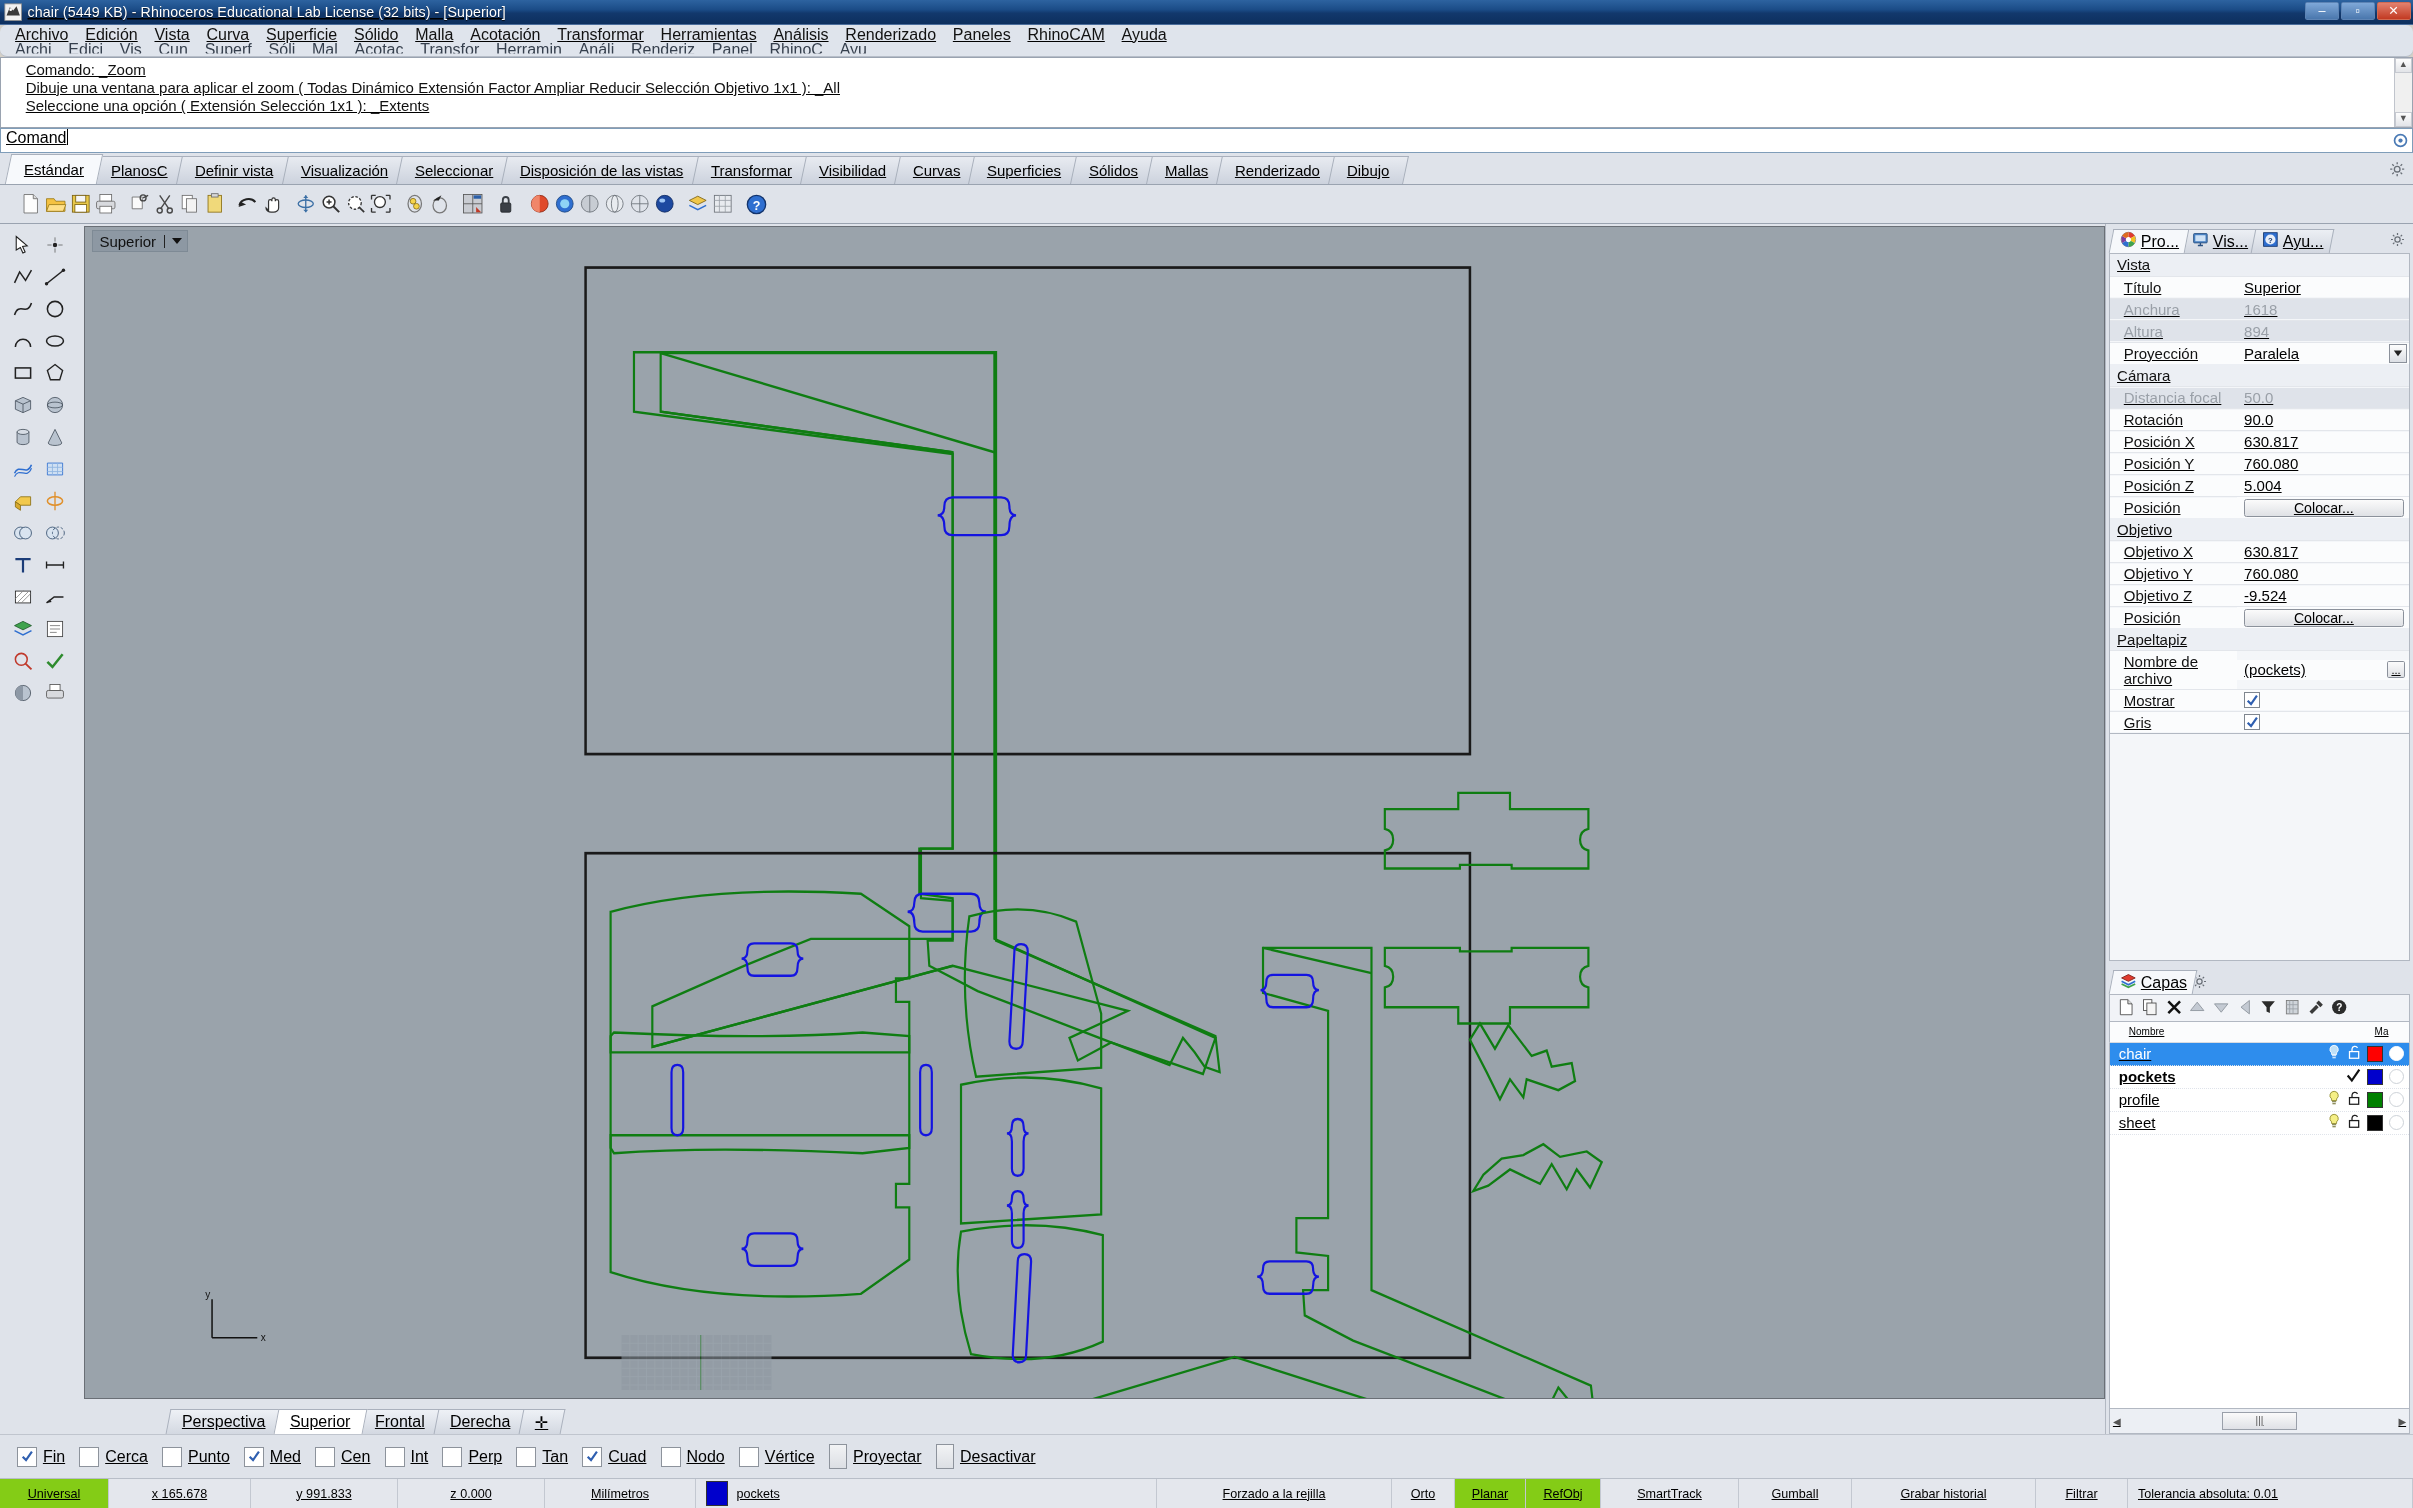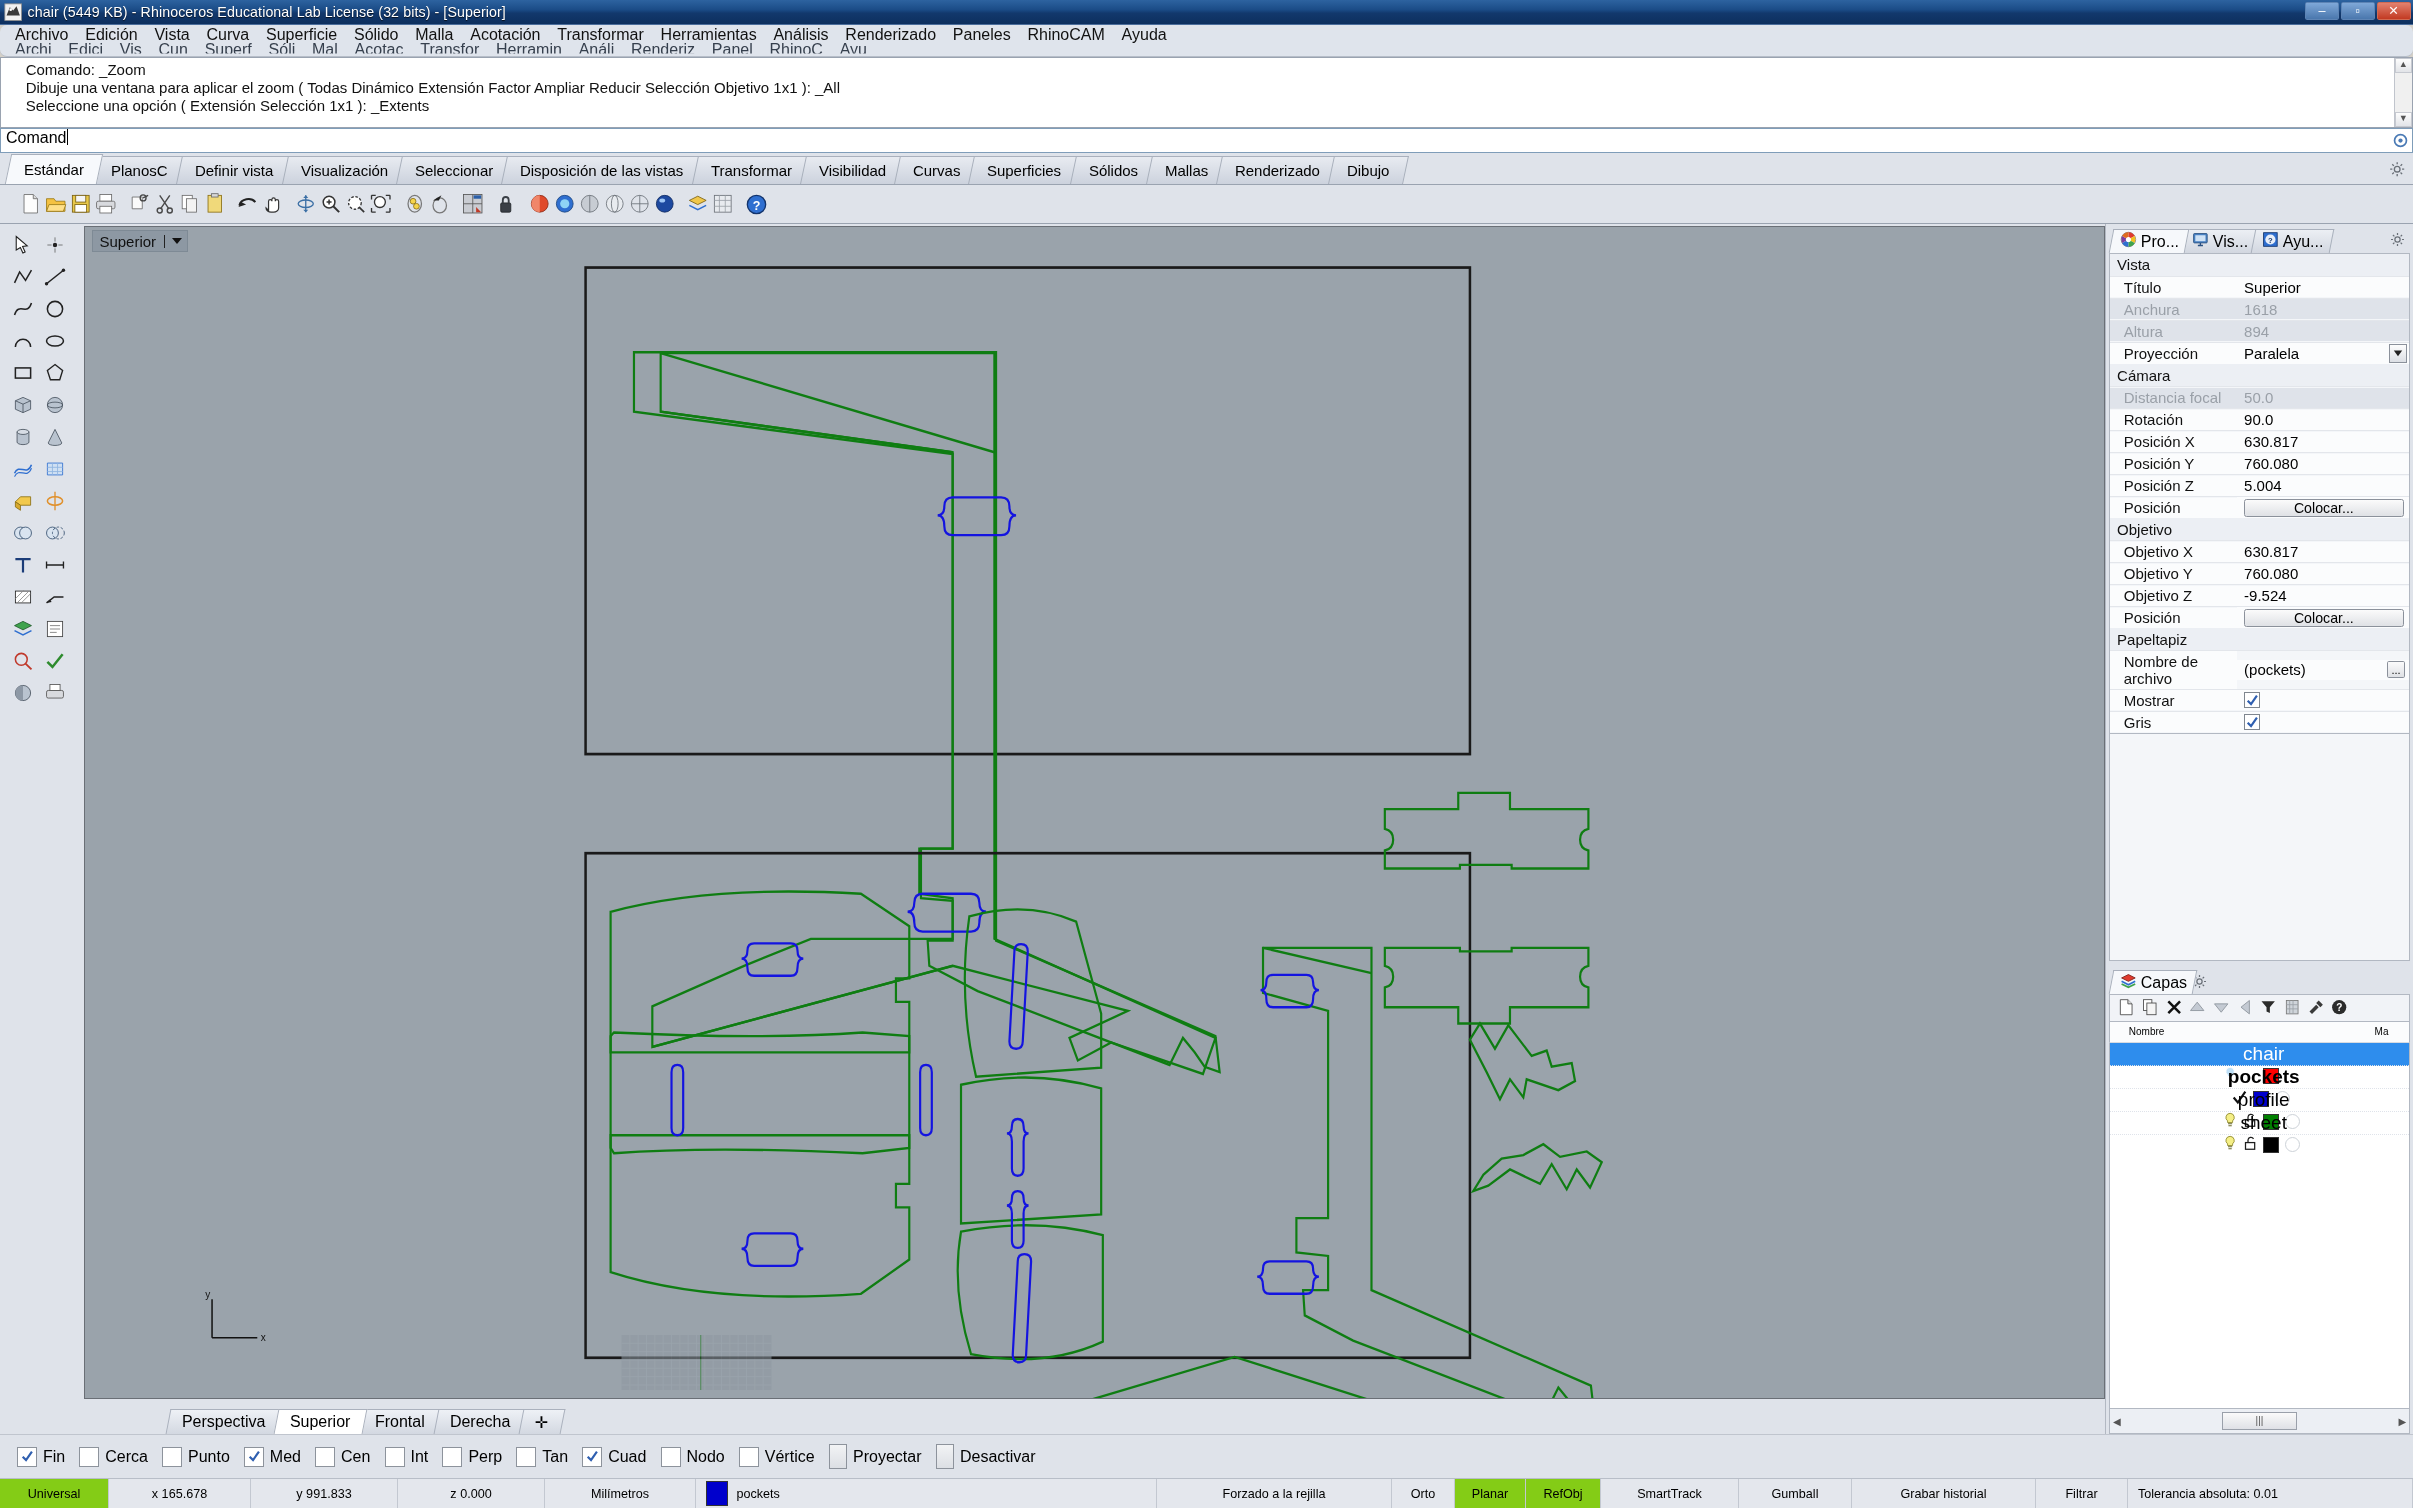--- a/index.html
+++ b/index.html
@@ -3,21 +3,21 @@
 <meta charset="utf-8">
 <style>
   * { box-sizing: border-box; margin:0; padding:0; }
   html,body { width:2413px; height:1508px; overflow:hidden; }
   body {
     font-family:"Liberation Sans", sans-serif;
     background:#d4d0c8;
     font-size:16px;
     color:#000;
   }
-  #app { width:2413px; height:1508px; position:relative; display:flex; flex-direction:column; }
+  #app { width:2413px; height:1508px; position:relative; display:flex; flex-direction:column;text-decoration:underline; }
 
   
   .titlebar {
     height:25px; flex:0 0 25px;
     background:linear-gradient(180deg,#1f4f86 0%, #17447a 45%, #0e3straight 46%, #0d3265 100%);
     background:linear-gradient(180deg,#2d63a0 0%, #1b4c87 40%, #12386c 55%, #0d2f5e 100%);
     display:flex; align-items:center; position:relative;
     border-bottom:0.8px solid #4a6d9c;
   }
   .tb-icon { width:18.4px; height:18.4px; margin:0 5px 0 4.2px; position:relative; flex:0 0 18.4px; }
@@ -142,21 +142,21 @@
 
   
   .layerspanel { flex:0 0 469px; display:flex; flex-direction:column; margin-top:4.2px;}
   .lp-tabs { height:28.5px; display:flex; align-items:flex-end; padding-left:5px; position:relative;}
   .lp-toolbar { height:27px; background:#f1f3f7; border:0.8px solid #b2b8c2; border-bottom:none; margin:0 3.4px; display:flex; align-items:center; gap:1.7px; padding-left:5px;}
   .lp-ti { width:22px;height:22px; display:flex;align-items:center;justify-content:center;}
   .lp-head { display:flex; font-size:10px; background:#fbfcfd; border:0.8px solid #b2b8c2; border-bottom:0.8px solid #d7dbe1; margin:0 3.4px; height:22px; align-items:center;}
   .lp-head .hname { flex:1 1 auto; padding-left:18.4px; position:relative;}
   .lp-head .hmat { flex:0 0 34px; }
   .lp-list { flex:1 1 auto; background:#fff; border:0.8px solid #b2b8c2; border-top:none; margin:0 3.4px; overflow:hidden;}
-  .lrow { display:flex; align-items:center; height:23px; font-size:19px; padding-left:8.4px; border-bottom:0.8px dotted #dfe3ea;flex-direction:column;}
+  .lrow { display:flex; align-items:center; height:23px; font-size:15px; padding-left:8.4px; border-bottom:0.8px dotted #dfe3ea;}
   .lrow.sel { background:#2e8ded; color:#fff; }
   .lrow .lname { flex:1 1 auto; }
   .lrow .licons { display:flex; align-items:center; gap:5.9px; padding-right:5px;}
   .swatch { width:16px;height:16px;border:0.8px solid #333;}
   .mat-o { width:15px;height:15px;border-radius:50%; border:0.8px solid #cdd2d8;}
   .mat-o.on{ background:#fff; border-color:#fff;}
   .lp-scroll { height:25px; background:#eceff4; border:0.8px solid #b2b8c2; border-top:none; margin:0 3.4px; display:flex; align-items:center; justify-content:space-between; padding:0 2.5px;}
   .lp-scroll .thumb{width:75px;height:18.4px;background:linear-gradient(180deg,#fafafa,#dfe1e6);border:0.8px solid #9aa0aa;display:flex;align-items:center;justify-content:center;}
 
   

